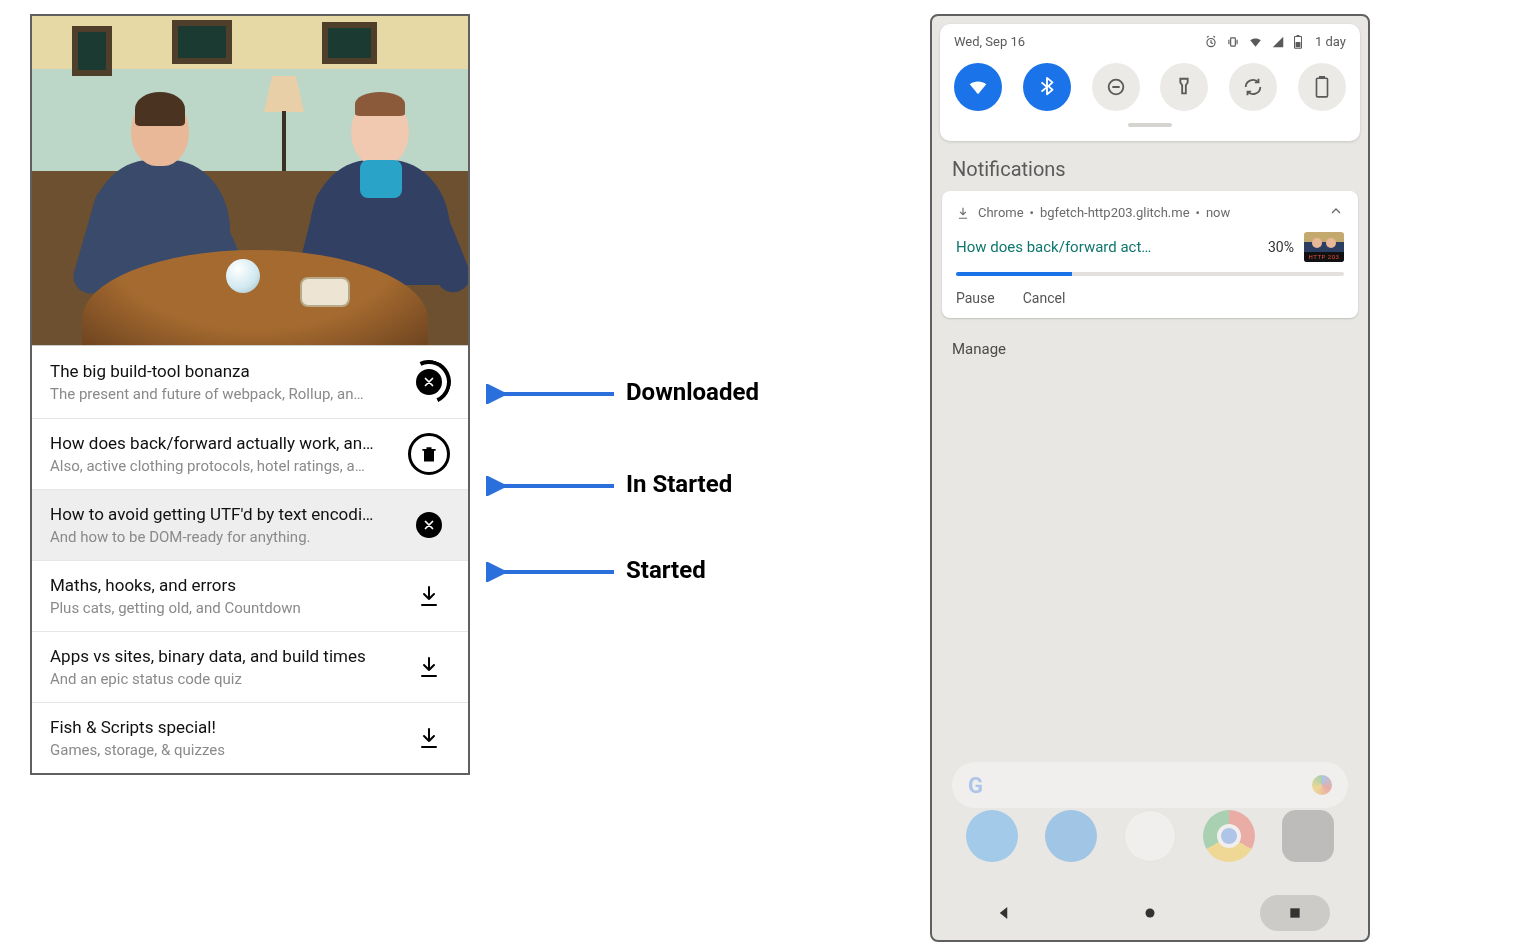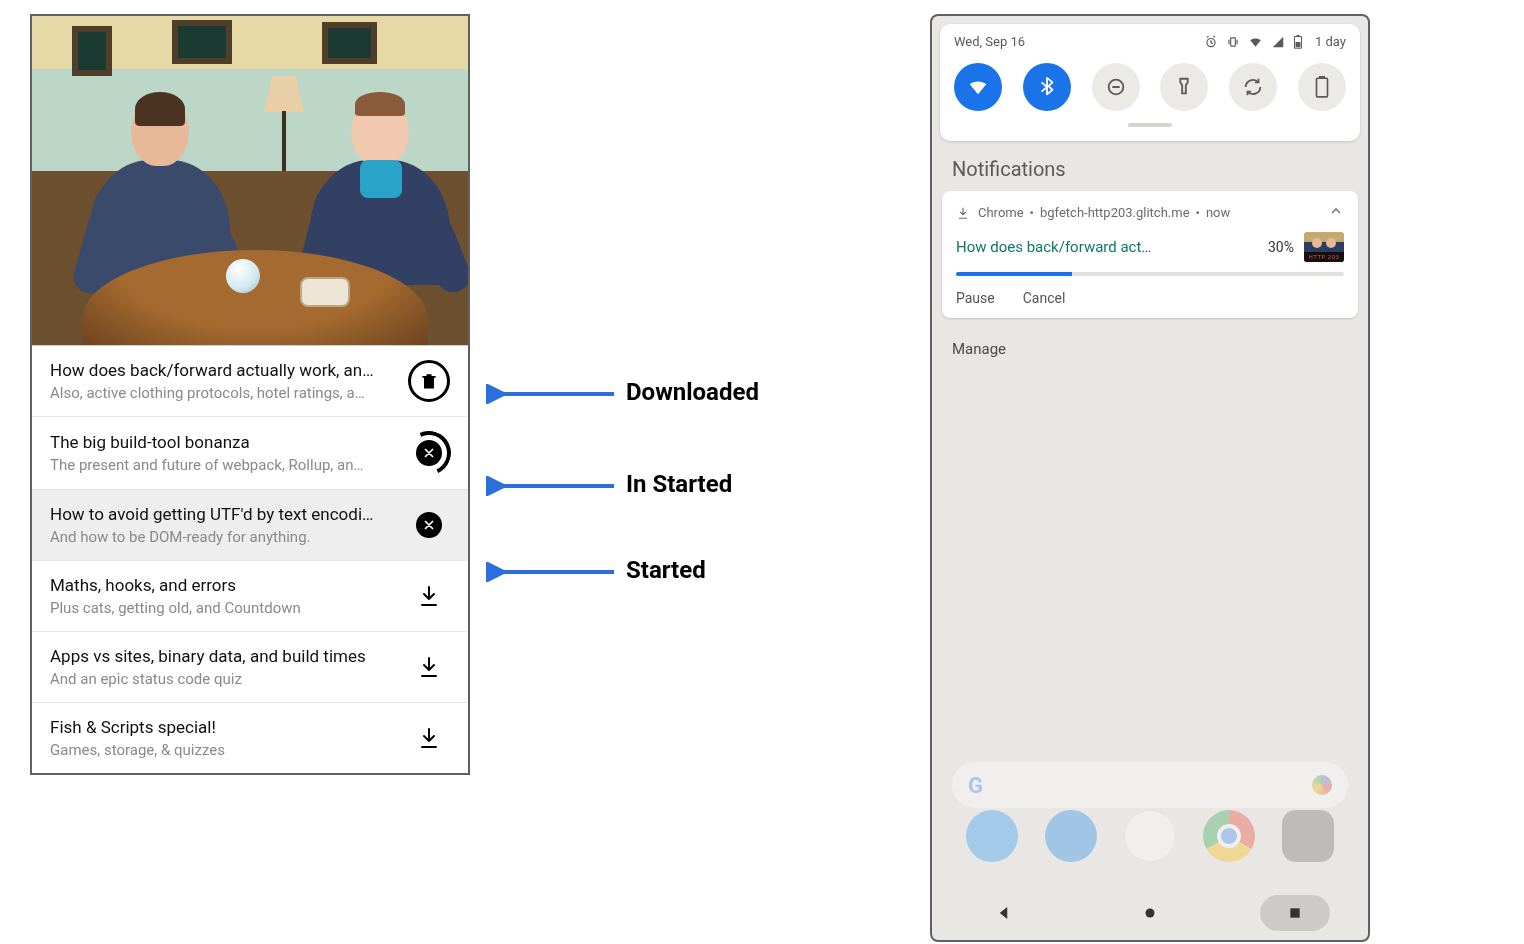--- a/index.html
+++ b/index.html
@@ -160,45 +160,45 @@
       <div class="arm"></div>
         <div class="arm r"></div>
     </div>
     <div class="table"></div>
       <div class="cup1"></div>
       <div class="cup2"></div>
   </div>
 
   <div class="episode">
     <div class="ep-text">
-      <div class="ep-title">How does back/forward actually work, an…</div>
-      <div class="ep-sub">Also, active clothing protocols, hotel ratings, a…</div>
-    </div>
-    <div class="ep-action">
-      <span class="ico-trash">
-        <svg viewBox="0 0 24 24" fill="#000">
-            <path d="M6 7h12v14H6zM9 4h6v2H9zM4 6h16v2H4z"></path>
-          </svg>
-      </span>
-    </div>
-  </div>
-
-  <div class="episode">
-    <div class="ep-text">
       <div class="ep-title">The big build-tool bonanza</div>
       <div class="ep-sub">The present and future of webpack, Rollup, an…</div>
     </div>
     <div class="ep-action">
       <span class="spinner-wrap">
         <span class="arc"></span>
         <span class="ico-cancel">
           <svg width="14" height="14" viewBox="0 0 24 24" fill="#fff">
               <path d="M18 6L6 18M6 6l12 12" stroke="#fff" stroke-width="3" stroke-linecap="round"></path>
             </svg>
         </span>
+      </span>
+    </div>
+  </div>
+
+  <div class="episode">
+    <div class="ep-text">
+      <div class="ep-title">How does back/forward actually work, an…</div>
+      <div class="ep-sub">Also, active clothing protocols, hotel ratings, a…</div>
+    </div>
+    <div class="ep-action">
+      <span class="ico-trash">
+        <svg viewBox="0 0 24 24" fill="#000">
+            <path d="M6 7h12v14H6zM9 4h6v2H9zM4 6h16v2H4z"></path>
+          </svg>
       </span>
     </div>
   </div>
 
   <div class="episode sel">
     <div class="ep-text">
       <div class="ep-title">How to avoid getting UTF'd by text encodi…</div>
       <div class="ep-sub">And how to be DOM-ready for anything.</div>
     </div>
     <div class="ep-action">

